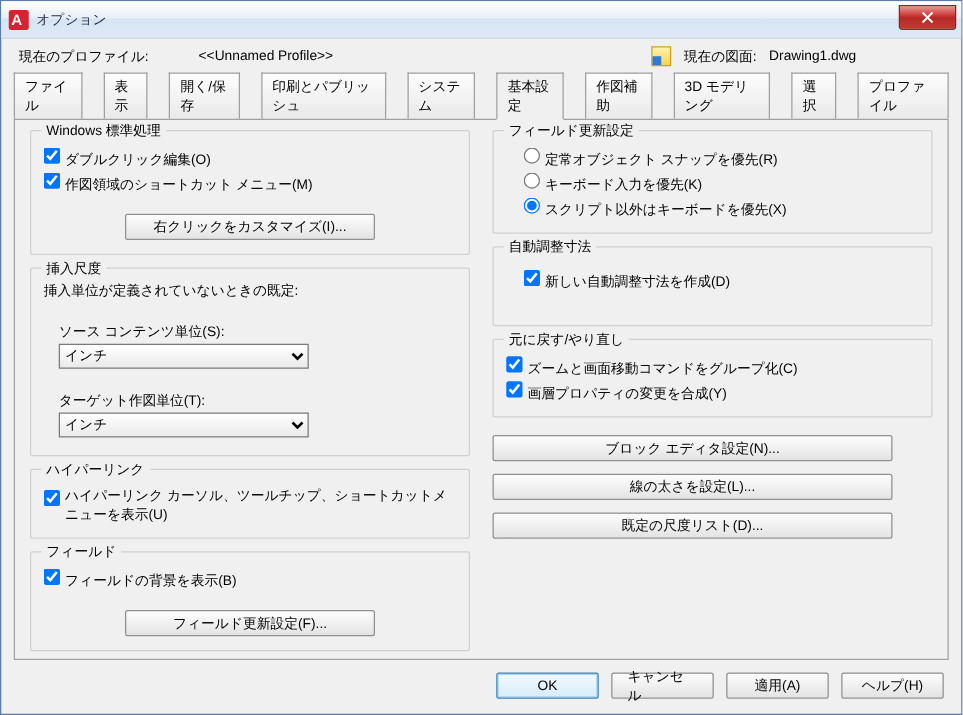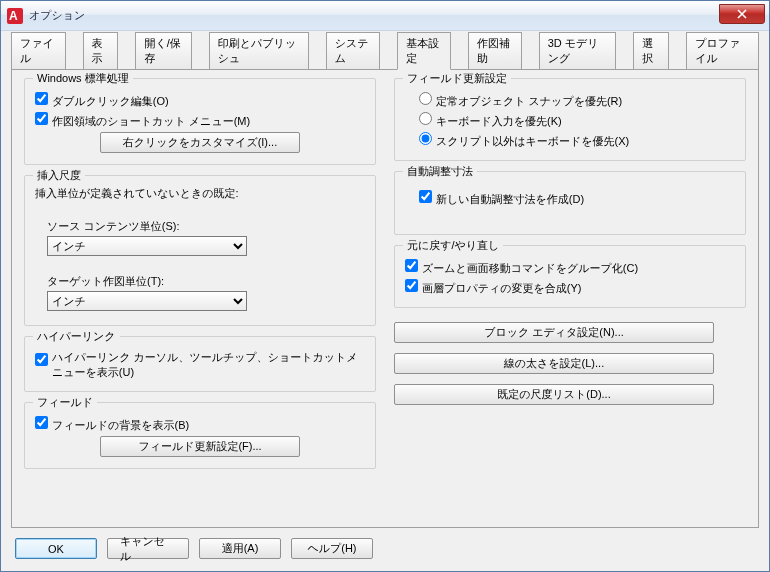--- a/index.html
+++ b/index.html
@@ -21,46 +21,55 @@
 .tab.active { background: #f0f0f0; border-bottom: 1px solid #f0f0f0; z-index: 2; top: 1px; }
 .tab-panel { flex: 1; margin: 0 10px 0; border: 1px solid #a0a0a0; background: #f0f0f0; padding: 8px 12px 6px; display: flex; gap: 18px; position: relative; top: 0; }
 .col { flex: 1; display: flex; flex-direction: column; gap: 10px; }
 .group { border: 1px solid #d0d0d0; border-radius: 2px; padding: 10px 10px 8px; position: relative; }
 .group .legend { position: absolute; top: -8px; left: 8px; background: #f0f0f0; padding: 0 4px; }
 .row { display: flex; align-items: center; gap: 4px; margin: 3px 0; }
 .row label { cursor: default; }
 input[type=checkbox], input[type=radio] { margin-right: 4px; }
 .btn { display: inline-flex; align-items: center; justify-content: center; height: 21px; padding: 0 12px; background: linear-gradient(#fdfdfd, #e3e3e3); border: 1px solid #8e8f8f; border-radius: 2px; cursor: default; min-width: 120px; }
 .btn.wide { width: 320px; }
-.btn.center { margin: 0 auto 0; display: flex; }
+.btn.center { margin: 13px auto 0; display: flex; }
 .field-label { margin: 18px 0 2px 12px; }
 .select-wrap { margin: 0 0 6px 12px; display: flex; }
 select { width: 200px; height: 20px; border: 1px solid #7a7a7a; background: linear-gradient(#fff,#eaeaea); }
 .right-buttons { display: flex; flex-direction: column; gap: 10px; margin-top: 4px; }
-.footer { padding: 10px 14px 12px; display: flex; gap: 10px; }
+.footer { padding: 10px 14px 12px; display: flex; justify-content: flex-end; gap: 10px; }
 .footer .btn { min-width: 80px; width: 82px; }
 .footer .btn.primary { border: 1px solid #3c7fb1; box-shadow: 0 0 0 1px #a3d3f5 inset; background: linear-gradient(#f3f9fe,#d7ecfb); }
 .indent { margin-left: 14px; }
 </style>
 </head>
 <body>
 
 <div class="window">
   <div class="titlebar">
     <div class="left">
       <span class="app-icon"></span>
       <span class="title">オプション</span>
     </div>
     <div class="close-btn">
       <svg viewBox="0 0 10 10">
           <path d="M1 1 L9 9 M9 1 L1 9" stroke="#fff" stroke-width="1.6"></path>
         </svg>
     </div>
   </div>
 
+  <div class="topline">
+    <span>現在のプロファイル:</span>
+    <span style="margin-left:30px">&lt;&lt;Unnamed Profile&gt;&gt;</span>
+    <span class="spacer"></span>
+    <span class="dwg-icon"></span>
+    <span>現在の図面:</span>
+    <span>Drawing1.dwg</span>
+    <span style="width:60px"></span>
+  </div>
 
   <div class="tabs" id="tab-strip">
       <div class="tab">ファイル</div>
       <div class="tab">表示</div>
       <div class="tab">開く/保存</div>
       <div class="tab">印刷とパブリッシュ</div>
       <div class="tab">システム</div>
       <div class="tab active">基本設定</div>
       <div class="tab">作図補助</div>
       <div class="tab">3D モデリング</div>

